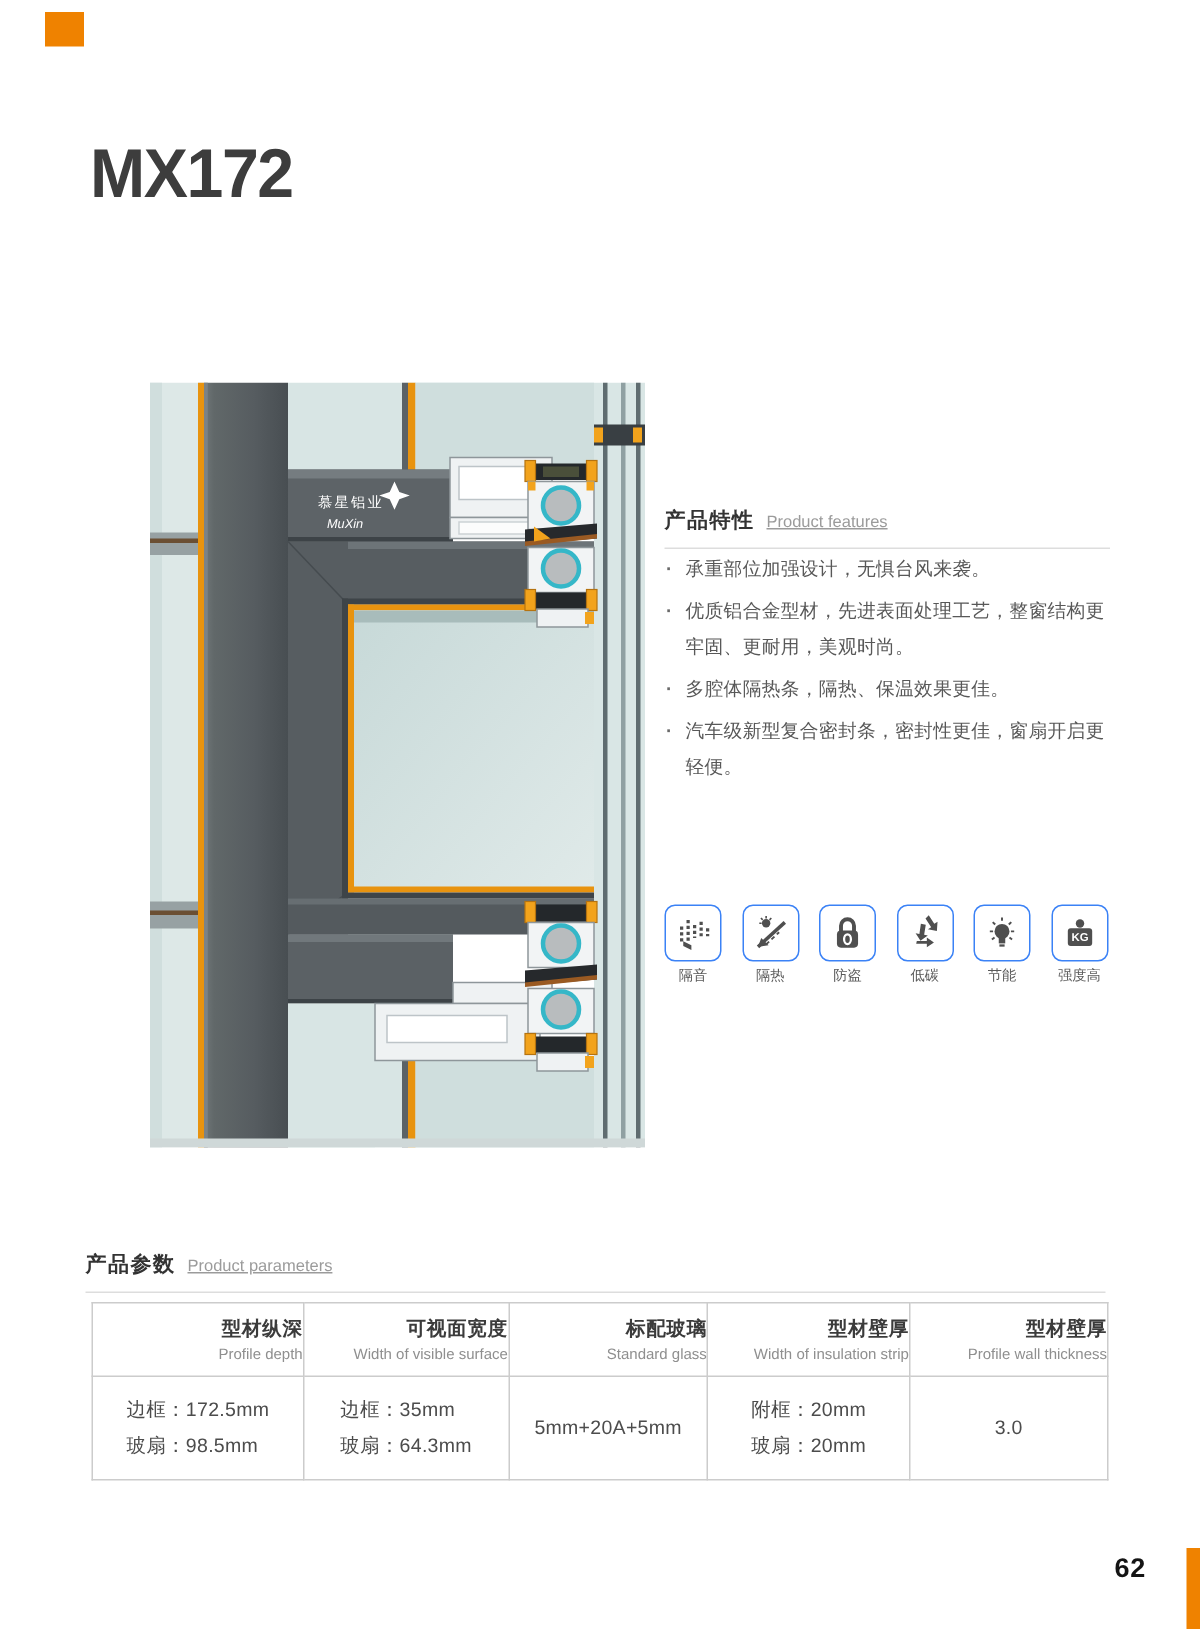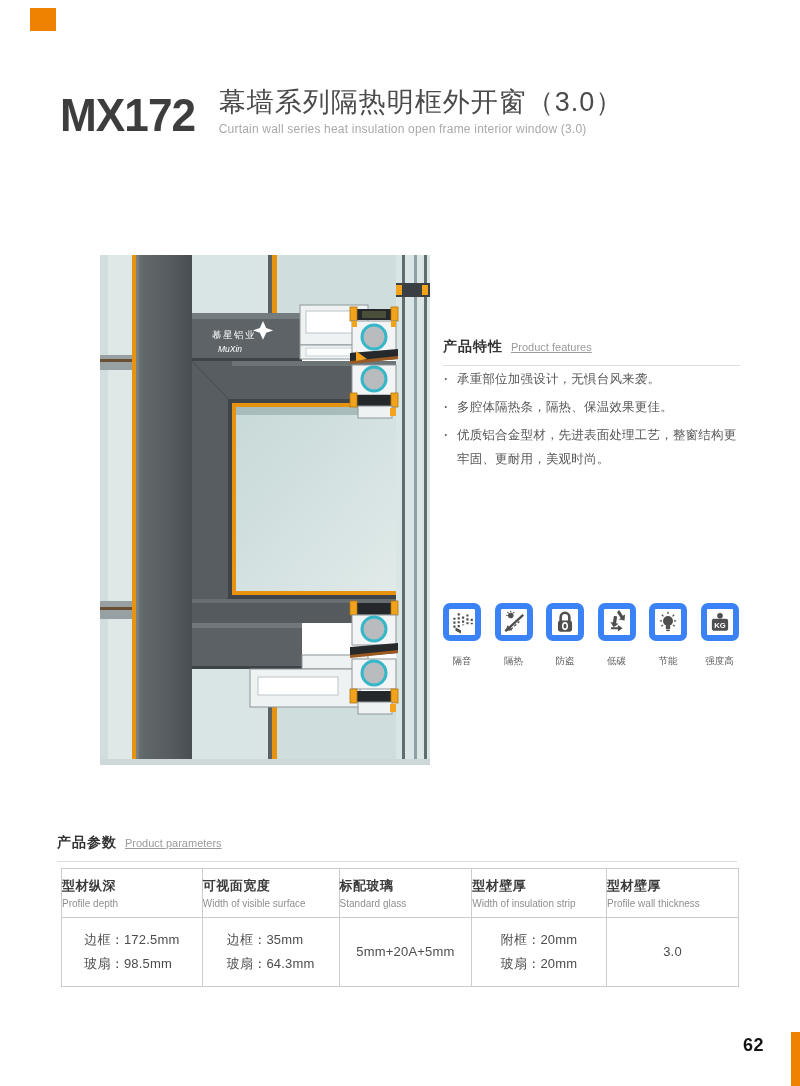--- a/index.html
+++ b/index.html
@@ -29,51 +29,47 @@
   
   .features { position:absolute; left:443px; top:338px; width:297px; }
   .feat-list { margin-top:1px; }
   .feat-item { position:relative; padding-left:14px; font-size:12.5px; color:#585858; line-height:24px; margin-bottom:4px; letter-spacing:.2px; }
   .feat-item::before { content:"·"; position:absolute; left:1px; top:0; color:#6a6a6a; font-weight:700; }
 
   
   .badges { position:absolute; left:443px; top:603px; display:flex; }
   .badge { width:38px; margin-right:13.5px; display:flex; flex-direction:column; align-items:center; }
   .badge:last-child { margin-right:0; }
-  .badge-box { width:38px; height:38px; border:6px solid #3b82f6; border-radius:7px; display:flex; align-items:center; justify-content:center; background:#fff; }
-  .badge-label { font-size:9.5px; color:#5a5a5a; margin-top:14px; white-space:nowrap; }
+  .badge-box { width:38px; height:38px; border:1px solid #3b82f6; border-radius:7px; display:flex; align-items:center; justify-content:center; background:#fff; }
+  .badge-label { font-size:9.5px; color:#5a5a5a; margin-top:3px; white-space:nowrap; }
 
   
   .params-head { position:absolute; left:57px; top:834px; width:680px; }
   .ptable { position:absolute; left:61px; top:868px; width:678px; border-collapse:collapse; table-layout:fixed; }
   .ptable th,.ptable td { border:1px solid #cccccc; }
-  .ptable th { height:49px; vertical-align:middle; text-align:left; font-weight:400; }
+  .ptable th { height:49px; vertical-align:middle; text-align:right; font-weight:400; }
   .th-cn { font-size:13px; font-weight:700; color:#3b3b3b; letter-spacing:.5px; }
   .th-en { font-size:10px; color:#8f8f8f; margin-top:3px; }
   .ptable td { height:69px; vertical-align:middle; }
   .cellwrap { display:flex; flex-direction:column; align-items:center; }
   .cellwrap > div { font-size:13px; color:#4c4c4c; line-height:24px; letter-spacing:.2px; text-align:left; }
   .pline:empty { display:none; }
 
   .pageno { position:absolute; right:36px; top:1035px; font-size:18px; font-weight:700; color:#141414; letter-spacing:.5px; }
 
   .icon-glyph { display:block; }
 </style>
 </head>
 <body>
 
 <div class="corner-square"></div>
 <div class="edge-bar"></div>
 
 <div class="hdr">
   <div class="model">MX172</div>
-  <div class="titles">
-    <div class="title-cn">幕墙系列隔热明框外开窗（3.0）</div>
-    <div class="title-en">Curtain wall series heat insulation open frame interior window (3.0)</div>
-  </div>
 </div>
 
 <div class="figure">
   <svg width="330" height="510" viewBox="0 0 330 510">
     <defs>
       <linearGradient id="mull" x1="0" y1="0" x2="1" y2="0">
         <stop offset="0" stop-color="#707779"></stop>
           <stop offset="0.12" stop-color="#616869"></stop>
         <stop offset="0.6" stop-color="#565c60"></stop>
           <stop offset="1" stop-color="#484e52"></stop>
@@ -216,22 +212,23 @@
 </div>
 
 <div class="features">
   <div class="sec-head">
     <span class="sec-cn">产品特性</span>
     <span class="sec-en">Product features</span>
   </div>
   <hr class="sec-rule">
   <div class="feat-list">
     <div class="feat-item">承重部位加强设计，无惧台风来袭。</div>
+    <div class="feat-item">优质铝合金型材，先进表面处理工艺，整窗结构更牢固、更耐用，美观时尚。</div>
     <div class="feat-item">多腔体隔热条，隔热、保温效果更佳。</div>
-    <div class="feat-item">优质铝合金型材，先进表面处理工艺，整窗结构更牢固、更耐用，美观时尚。</div>
+    <div class="feat-item">汽车级新型复合密封条，密封性更佳，窗扇开启更轻便。</div>
   </div>
 </div>
 
 <div class="badges">
   <div class="badge">
     <div class="badge-box">
       <svg class="icon-glyph" width="26" height="26" viewBox="0 0 24 24">
         <g stroke="#4f4f4f" stroke-width="2" stroke-dasharray="2 1.6">
           <line x1="5" y1="8" x2="5" y2="18"></line>
             <line x1="9" y1="4" x2="9" y2="18"></line>

